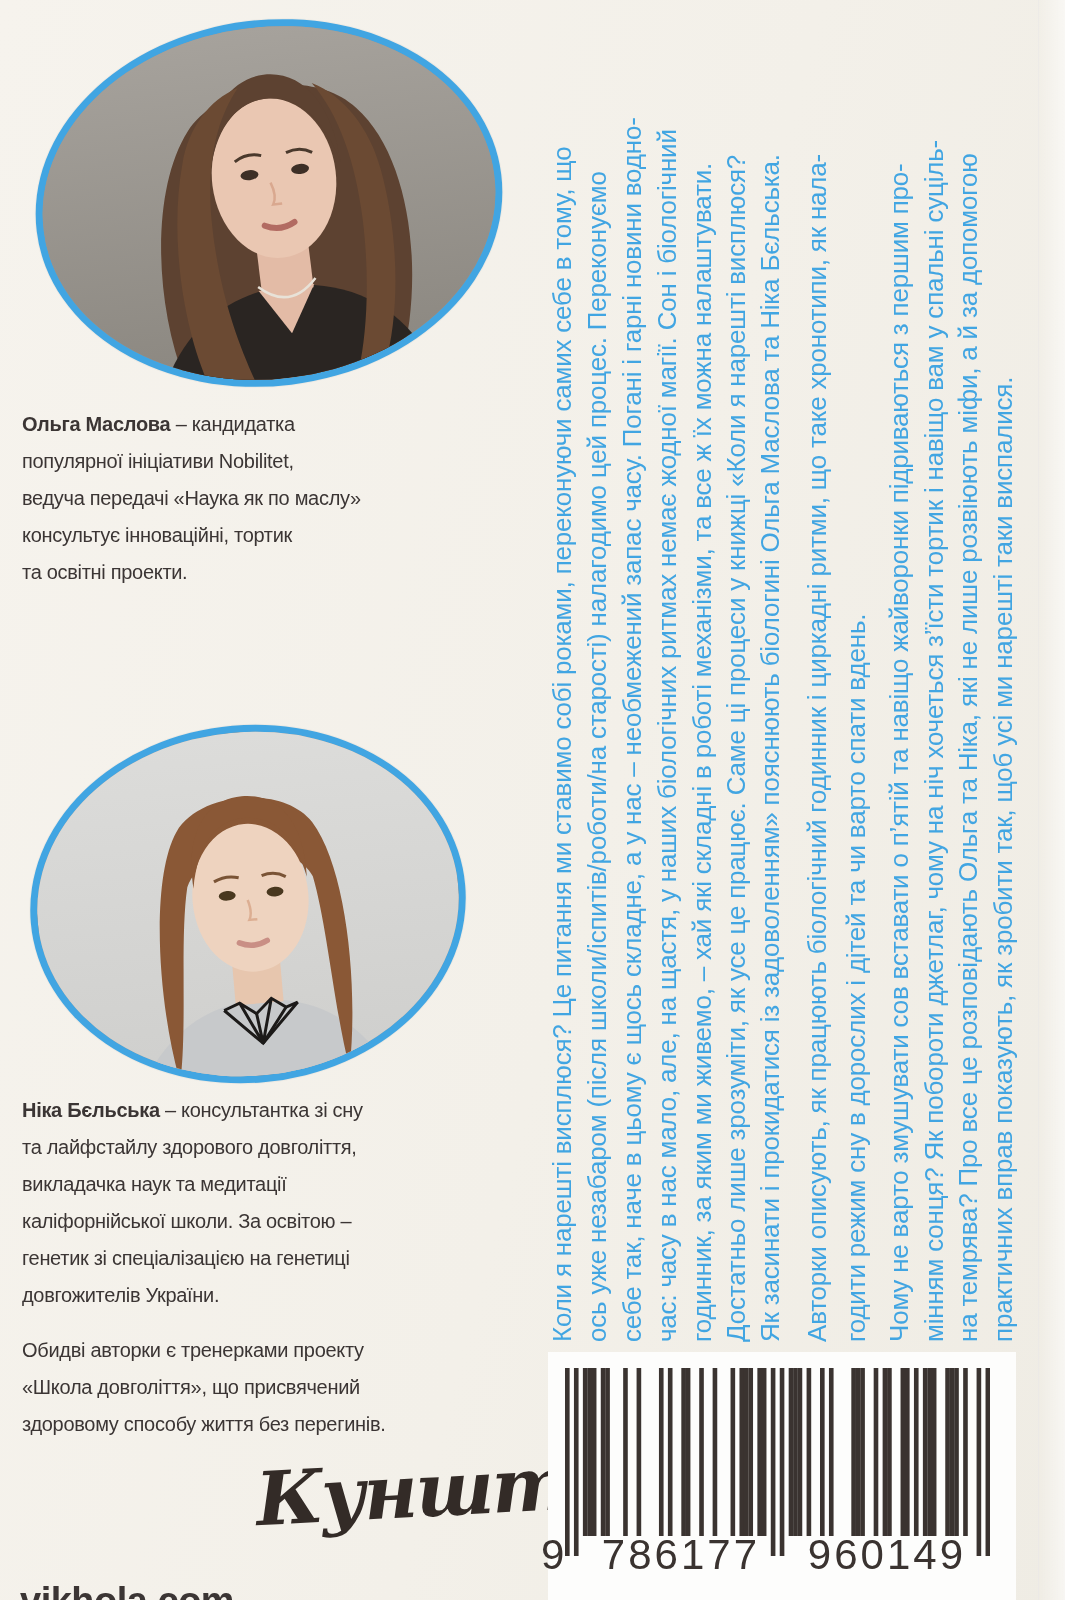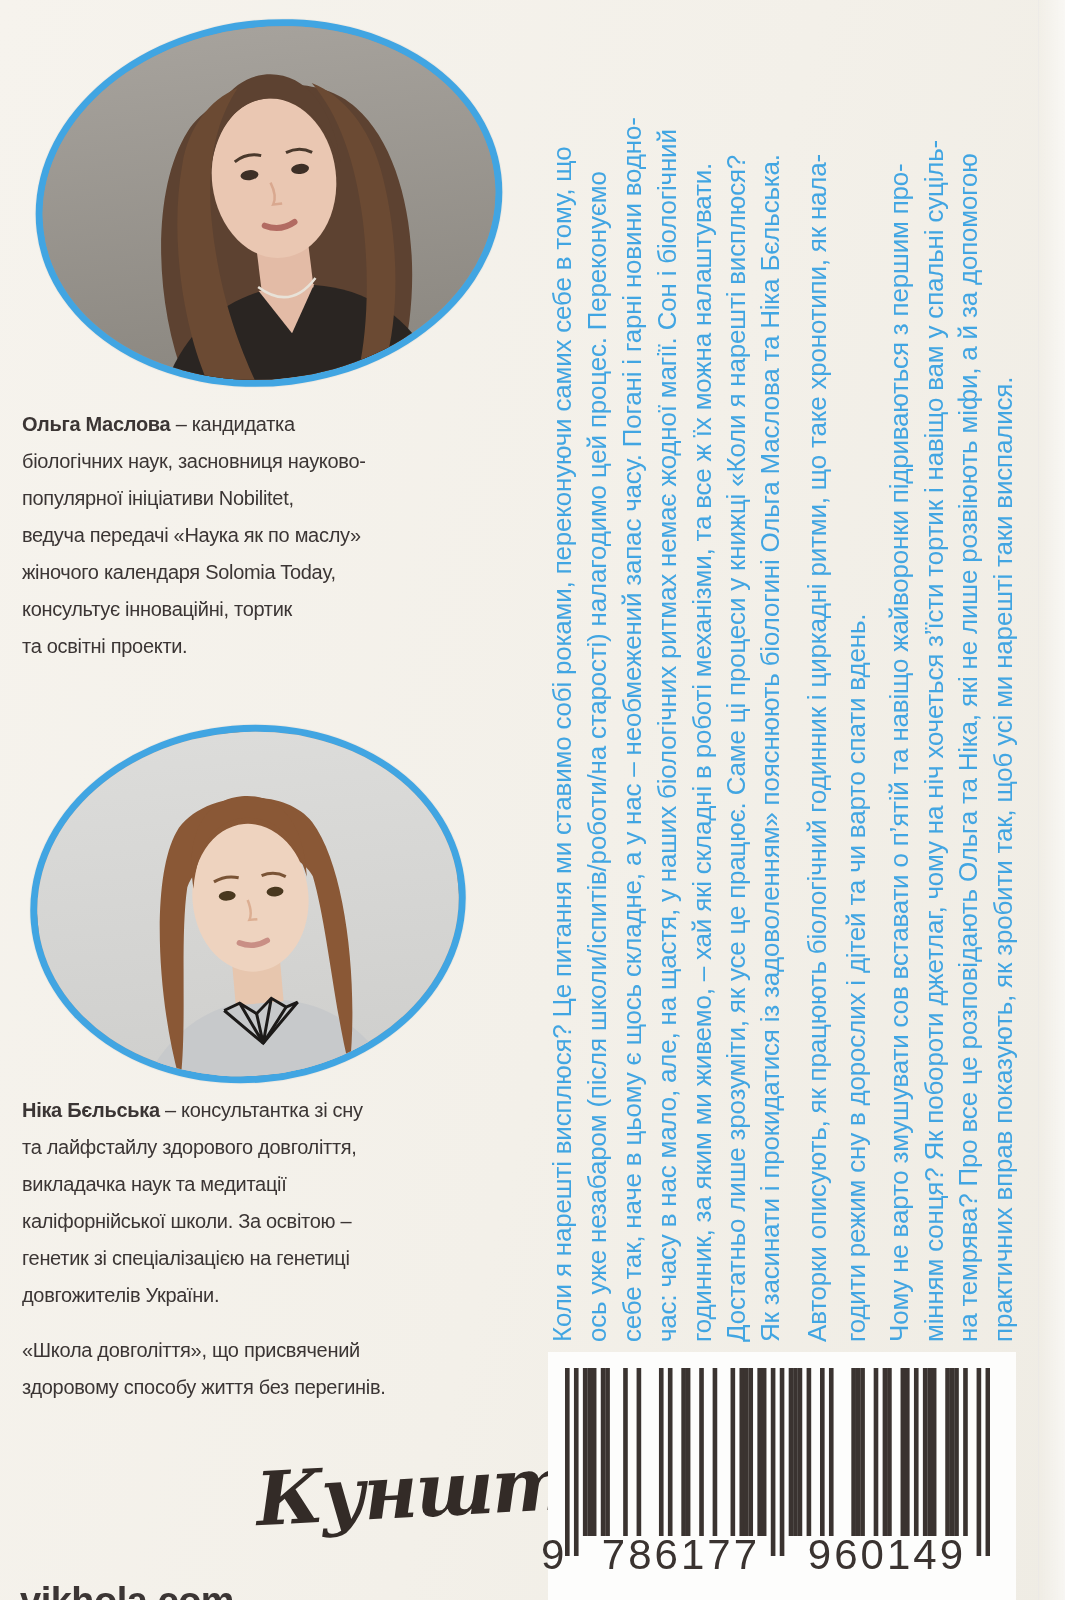--- a/index.html
+++ b/index.html
@@ -81,24 +81,22 @@
       <path d="M231 156 q5 14 0 22 l9 0" stroke="#d9a88f" stroke-width="2.5" fill="none"></path>
       <path d="M220 198 q15 8 30 0" stroke="#b26b62" stroke-width="6" fill="none" stroke-linecap="round"></path>
       <path d="M206 258 Q235 286 264 256" stroke="#e8e2d8" stroke-width="2.5" fill="none"></path>
       <path d="M146 352 C126 290 124 196 146 126 C156 92 180 66 210 58 C186 86 170 126 168 184 C166 254 178 308 192 352 Z" fill="#6b4a33"></path>
       <path d="M322 352 C344 300 352 224 342 156 C336 114 314 78 284 62 C307 96 318 146 318 204 C318 264 308 318 296 352 Z" fill="#6b4a33"></path>
     </svg>
   </div>
 
   <div class="bio bio-1">
     <div><b>Ольга Маслова</b><span> – кандидатка</span></div>
-    <div>біологічних наук, засновниця науково-</div>
     <div>популярної ініціативи Nobilitet,</div>
     <div>ведуча передачі «Наука як по маслу»</div>
-    <div>жіночого календаря Solomia Today,</div>
     <div>консультує інноваційні, тортик</div>
     <div>та освітні проекти.</div>
   </div>
 
   <div class="oval oval-2">
     <svg viewBox="0 0 422 344" preserveAspectRatio="none">
       <defs>
         <linearGradient id="bg2" x1="0" y1="0" x2="0" y2="1">
           <stop offset="0" stop-color="#dcdcda"></stop>
             <stop offset="1" stop-color="#cfcfcd"></stop>
@@ -127,20 +125,21 @@
   <div class="bio bio-2">
     <div><b>Ніка Бєльська</b><span> – консультантка зі сну</span></div>
     <div>та лайфстайлу здорового довголіття,</div>
     <div>викладачка наук та медитації</div>
     <div>каліфорнійської школи. За освітою –</div>
     <div>генетик зі спеціалізацією на генетиці</div>
     <div>довгожителів України.</div>
   </div>
 
   <div class="bio bio-3">
+    <div>Обидві авторки є тренерками проекту</div>
     <div>«Школа довголіття», що присвячений</div>
     <div>здоровому способу життя без перегинів.</div>
   </div>
 
   <div>
     <div class="vcol" style="left:545px">Коли я нарешті висплюся? Це питання ми ставимо собі роками, переконуючи самих себе в тому, що</div>
     <div class="vcol" style="left:580px">ось уже незабаром (після школи/іспитів/роботи/на старості) налагодимо цей процес. Переконуємо</div>
     <div class="vcol" style="left:615px">себе так, наче в цьому є щось складне, а у нас – необмежений запас часу. Погані і гарні новини водно-</div>
     <div class="vcol" style="left:650px">час: часу в нас мало, але, на щастя, у наших біологічних ритмах немає жодної магії. Сон і біологічний</div>
     <div class="vcol" style="left:685px">годинник, за яким ми живемо, – хай які складні в роботі механізми, та все ж їх можна налаштувати.</div>

